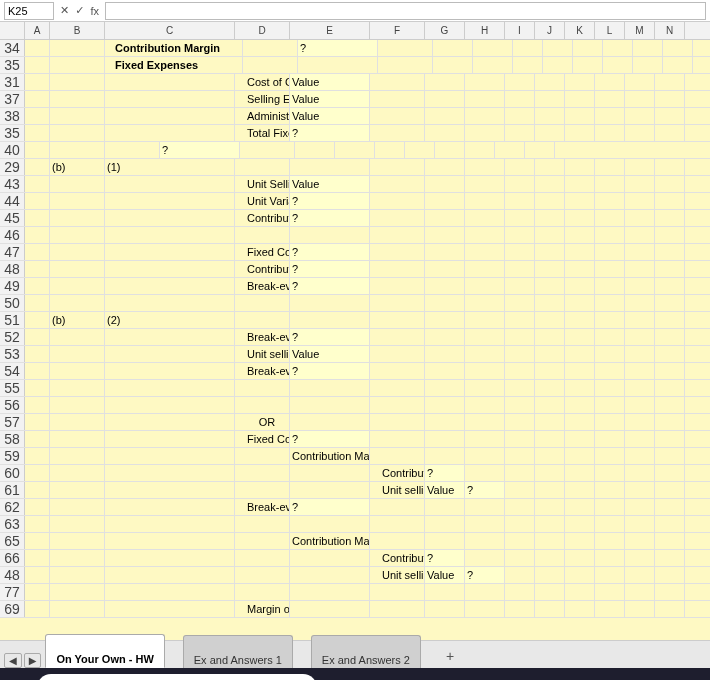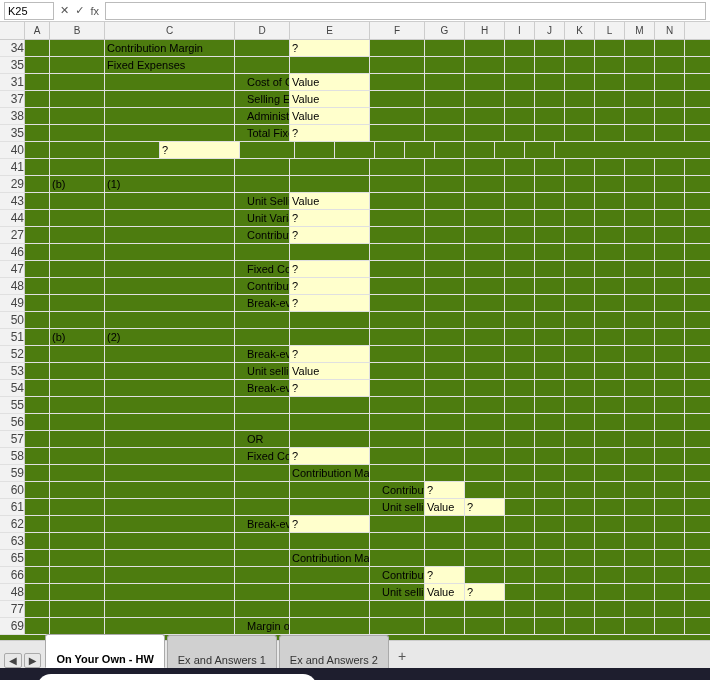--- a/index.html
+++ b/index.html
@@ -3,21 +3,21 @@
   <meta charset="utf-8">
   <style>
     * { box-sizing: border-box; margin: 0; padding: 0; }
     body { font-family: 'Segoe UI', Arial, sans-serif; font-size: 11px; background: #fff; overflow: hidden; }
 
     
     .spreadsheet-wrapper {
       width: 710px;
       height: 640px;
       overflow: hidden;
-      background: #4d7c0f;
+      background: #fef9c3;
     }
 
     
     .formula-bar {
       display: flex;
       align-items: center;
       height: 22px;
       background: #fff;
       border-bottom: 1px solid #ccc;
       padding: 0 4px;
@@ -74,22 +74,22 @@
     .grid-row {
       display: flex;
       height: 17px;
       border-bottom: 1px solid #e0e0e0;
     }
     .row-num {
       width: 25px;
       min-width: 25px;
       background: #f2f2f2;
       border-right: 1px solid #ccc;
-      text-align: right;
-      font-size: 12px;
+      text-align: center;
+      font-size: 14px;
       color: #444;
       line-height: 17px;
     }
     .cell {
       border-right: 1px solid #e0e0e0;
       line-height: 17px;
       padding: 0 2px;
       overflow: hidden;
       white-space: nowrap;
       font-size: 11px;
@@ -106,22 +106,22 @@
     .col-f { width: 55px; min-width: 55px; }
     .col-g { width: 40px; min-width: 40px; }
     .col-h { width: 40px; min-width: 40px; }
     .col-i { width: 30px; min-width: 30px; }
     .col-j { width: 30px; min-width: 30px; }
     .col-k { width: 30px; min-width: 30px; }
     .col-l { width: 30px; min-width: 30px; }
     .col-m { width: 30px; min-width: 30px; }
     .col-n { width: 30px; min-width: 30px; }
 
-    .cell.text-bold { font-weight: normal; }
-    .cell.text-center { text-align: left; }
+    .cell.text-bold { font-weight: bold; margin-left: 8px; }
+    .cell.text-center { text-align: center; }
     .cell.indent1 { padding-left: 12px; }
 
     
     .sheet-tabs {
       display: flex;
       align-items: flex-end;
       background: #e8e8e8;
       height: 28px;
       border-top: 1px solid #ccc;
       padding-left: 4px;
@@ -131,21 +131,21 @@
       padding: 16px 10px;
       background: #d0d0d0;
       border: 1px solid #aaa;
       border-bottom: none;
       cursor: pointer;
       font-size: 11px;
       color: #333;
       height: 24px;
       line-height: 16px;
       border-radius: 3px 3px 0 0;
-      margin-right: 2px;
+      margin-right: 18px;
     }
     .sheet-tab.active {
       background: #fff;
       border-bottom: 1px solid #fff;
       font-weight: 600;
       color: #000;
       z-index: 1;
     }
     .sheet-tab-add {
       background: transparent;
@@ -347,37 +347,20 @@
         <div class="cell col-g"></div>
         <div class="cell col-h"></div>
         <div class="cell col-i"></div>
         <div class="cell col-j"></div>
         <div class="cell col-k"></div>
         <div class="cell col-l"></div>
         <div class="cell col-m"></div>
         <div class="cell col-n"></div>
       </div>
       <div class="grid-row">
-        <div class="row-num">41</div>
-        <div class="cell col-a"></div>
-        <div class="cell col-b"></div>
-        <div class="cell col-c"></div>
-        <div class="cell col-d"></div>
-        <div class="cell col-e"></div>
-        <div class="cell col-f"></div>
-        <div class="cell col-g"></div>
-        <div class="cell col-h"></div>
-        <div class="cell col-i"></div>
-        <div class="cell col-j"></div>
-        <div class="cell col-k"></div>
-        <div class="cell col-l"></div>
-        <div class="cell col-m"></div>
-        <div class="cell col-n"></div>
-      </div>
-      <div class="grid-row">
         <div class="row-num">29</div>
         <div class="cell col-a"></div>
         <div class="cell col-b">(b)</div>
         <div class="cell col-c">(1)</div>
         <div class="cell col-d"></div>
         <div class="cell col-e"></div>
         <div class="cell col-f"></div>
         <div class="cell col-g"></div>
         <div class="cell col-h"></div>
         <div class="cell col-i"></div>
@@ -415,21 +398,21 @@
         <div class="cell col-g"></div>
         <div class="cell col-h"></div>
         <div class="cell col-i"></div>
         <div class="cell col-j"></div>
         <div class="cell col-k"></div>
         <div class="cell col-l"></div>
         <div class="cell col-m"></div>
         <div class="cell col-n"></div>
       </div>
       <div class="grid-row">
-        <div class="row-num">27</div>
+        <div class="row-num">45</div>
         <div class="cell col-a"></div>
         <div class="cell col-b"></div>
         <div class="cell col-c"></div>
         <div class="cell col-d indent1">Contribution Margin per unit</div>
         <div class="cell col-e yellow-bg">?</div>
         <div class="cell col-f"></div>
         <div class="cell col-g"></div>
         <div class="cell col-h"></div>
         <div class="cell col-i"></div>
         <div class="cell col-j"></div>

